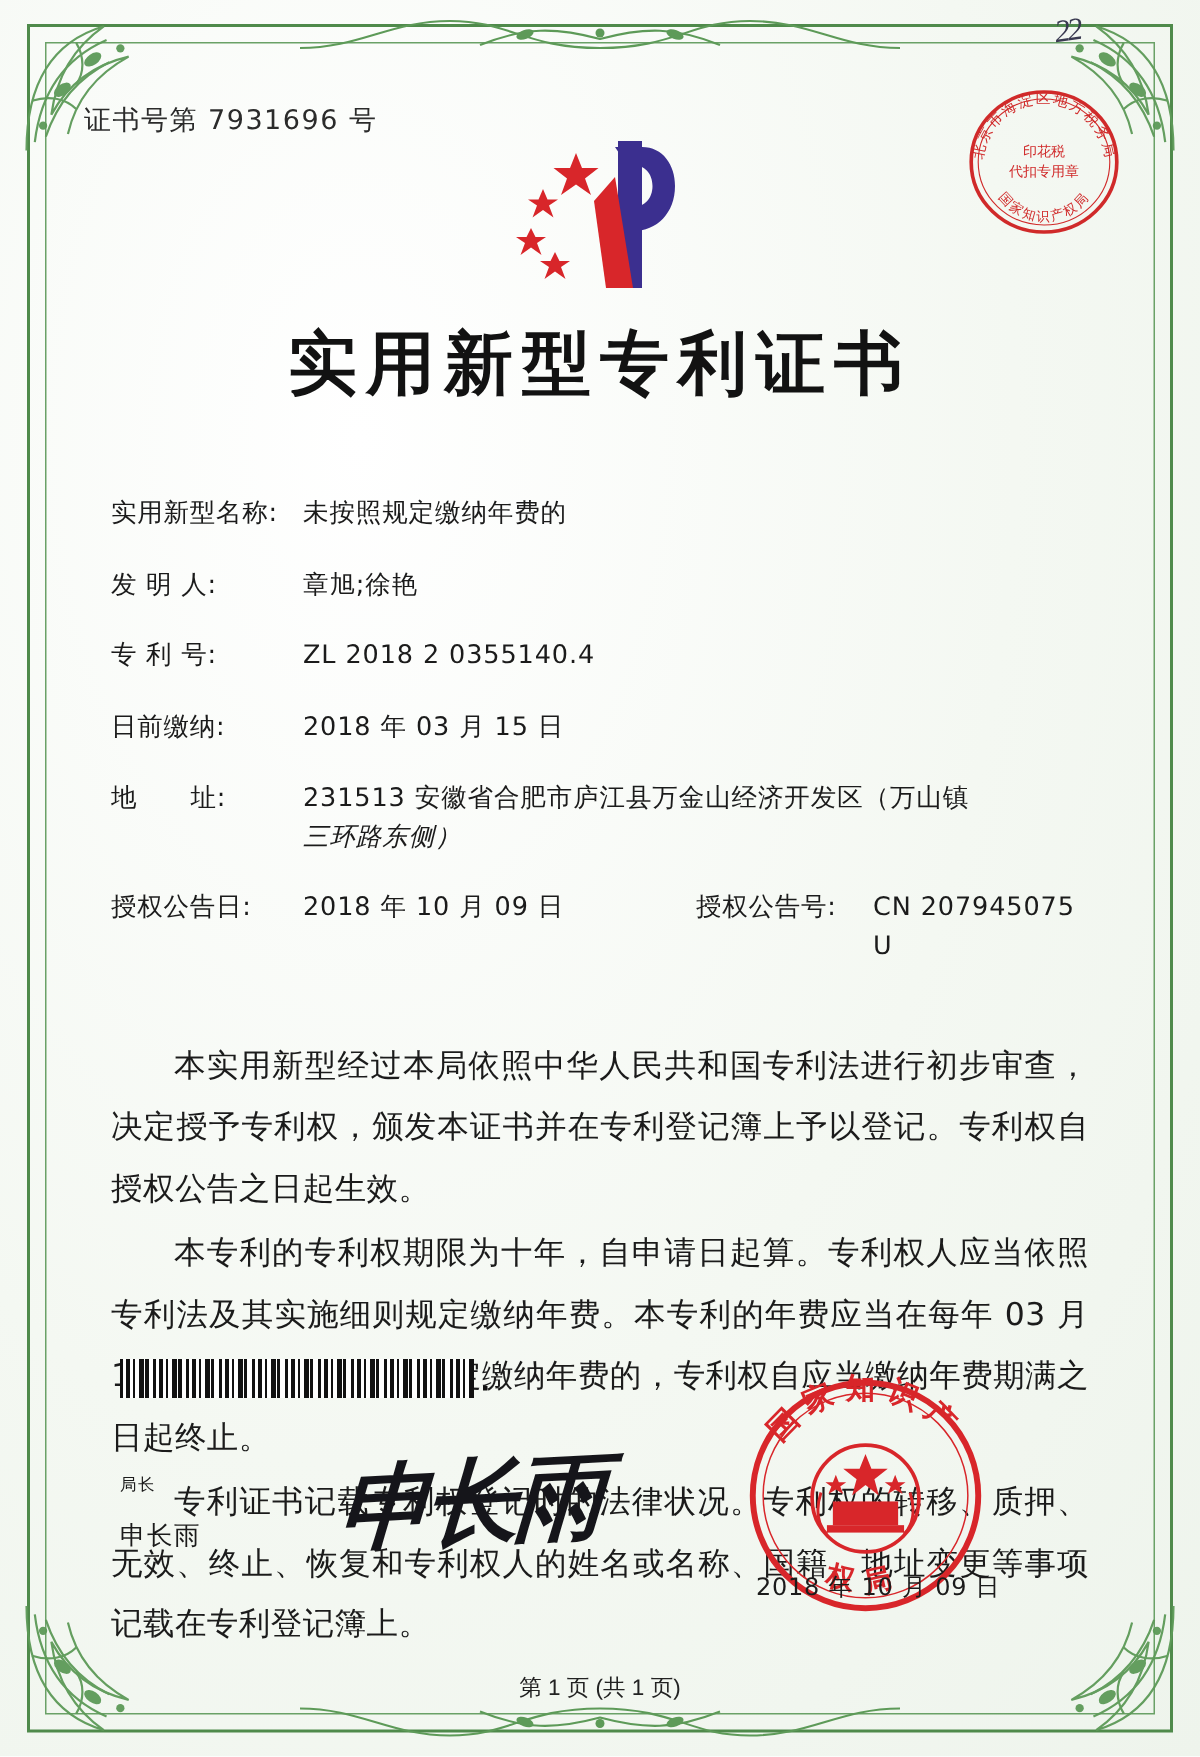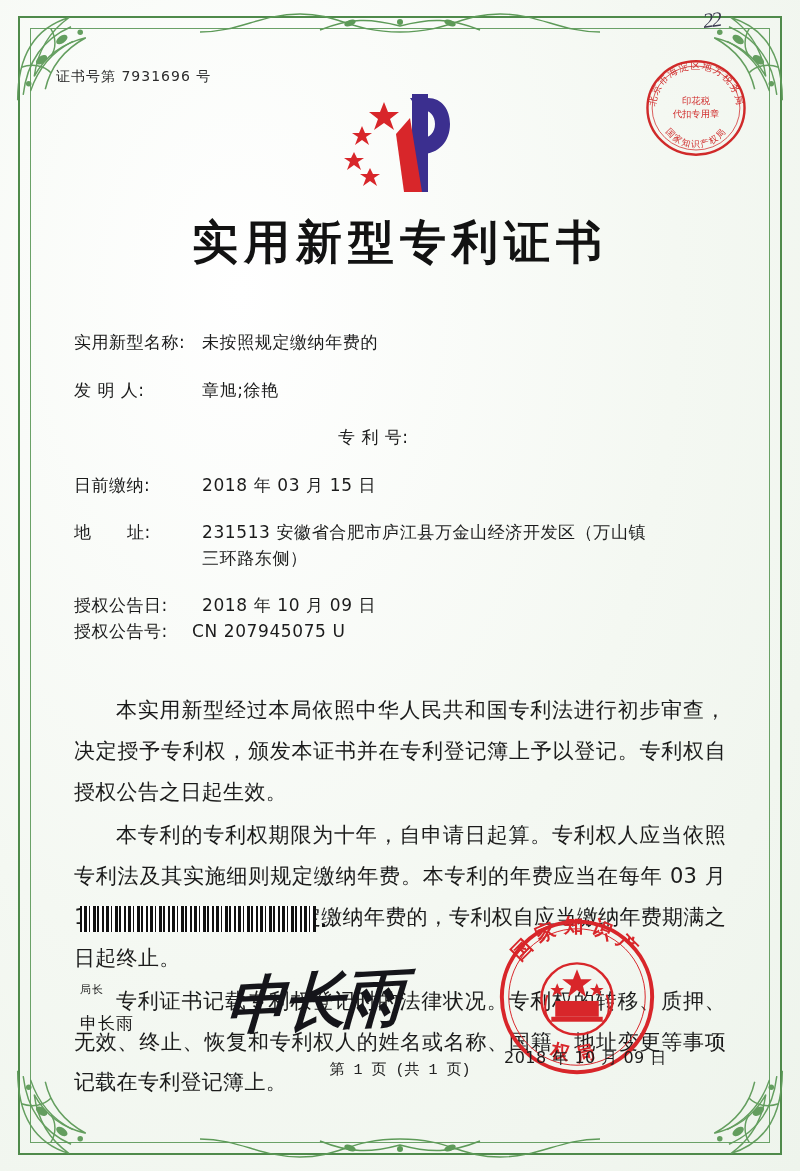--- a/index.html
+++ b/index.html
@@ -75,21 +75,21 @@
     color: #3a3a50;
     transform: rotate(-8deg);
     letter-spacing: -2px;
     font-style: italic;
   }
 
   
   .cert-no {
     position: absolute;
     left: 56px; top: 68px;
-    font-size: 14px;
+    font-size: 18px;
     color: #2b2b2b;
     letter-spacing: 1px;
     font-family: "DejaVu Sans", sans-serif;
   }
 
   
   .logo {
     position: absolute;
     left: 338px; top: 88px;
     width: 128px; height: 108px;
@@ -137,26 +137,26 @@
     flex: 0 0 128px;
     white-space: pre;
     letter-spacing: 0.5px;
   }
   .field-value {
     flex: 1;
     letter-spacing: 0.6px;
   }
   .field-value .sub {
     display: block;
+    font-style: italic;
   }
   .row-split {
     display: flex;
     margin-bottom: 14px;
     line-height: 1.5;
-    flex-direction: column;
   }
   .split-left { width: 390px; display: flex; }
   .split-right { flex: 1; display: flex; }
   .split-right .field-label { width: 118px; flex: 0 0 118px; }
 
   
   .body-text {
     position: absolute;
     left: 74px; top: 690px;
     width: 652px;
@@ -232,25 +232,25 @@
     left: 504px; top: 1048px;
     font-size: 16px;
     color: #1b1b1b;
     font-family: "DejaVu Sans", sans-serif;
     letter-spacing: 0.5px;
   }
 
   
   .footer {
     position: absolute;
-    left: 0; right: 0; top: 1060px;
+    left: 0; right: 0; top: 1116px;
     text-align: center;
     font-size: 15px;
     color: #222;
-    font-family: Liberation Mono, monospace;
+    font-family: Liberation Sans, sans-serif;
   }
 </style>
 </head>
 <body>
 
 <div id="page">
 
   <div class="border-outer"></div>
   <div class="border-inner"></div>
 
@@ -396,20 +396,21 @@
       <div class="field-value">未按照规定缴纳年费的</div>
     </div>
 
     <div class="field-row">
       <div class="field-label">发 明 人:</div>
       <div class="field-value">章旭;徐艳</div>
     </div>
 
     <div class="field-row">
       <div class="field-label">专 利 号:</div>
+      <div class="field-value">ZL 2018 2 0355140.4</div>
     </div>
 
     <div class="field-row">
       <div class="field-label">日前缴纳:</div>
       <div class="field-value">2018 年 03 月 15 日</div>
     </div>
 
 
     <div class="field-row">
       <div class="field-label">地      址:</div>

